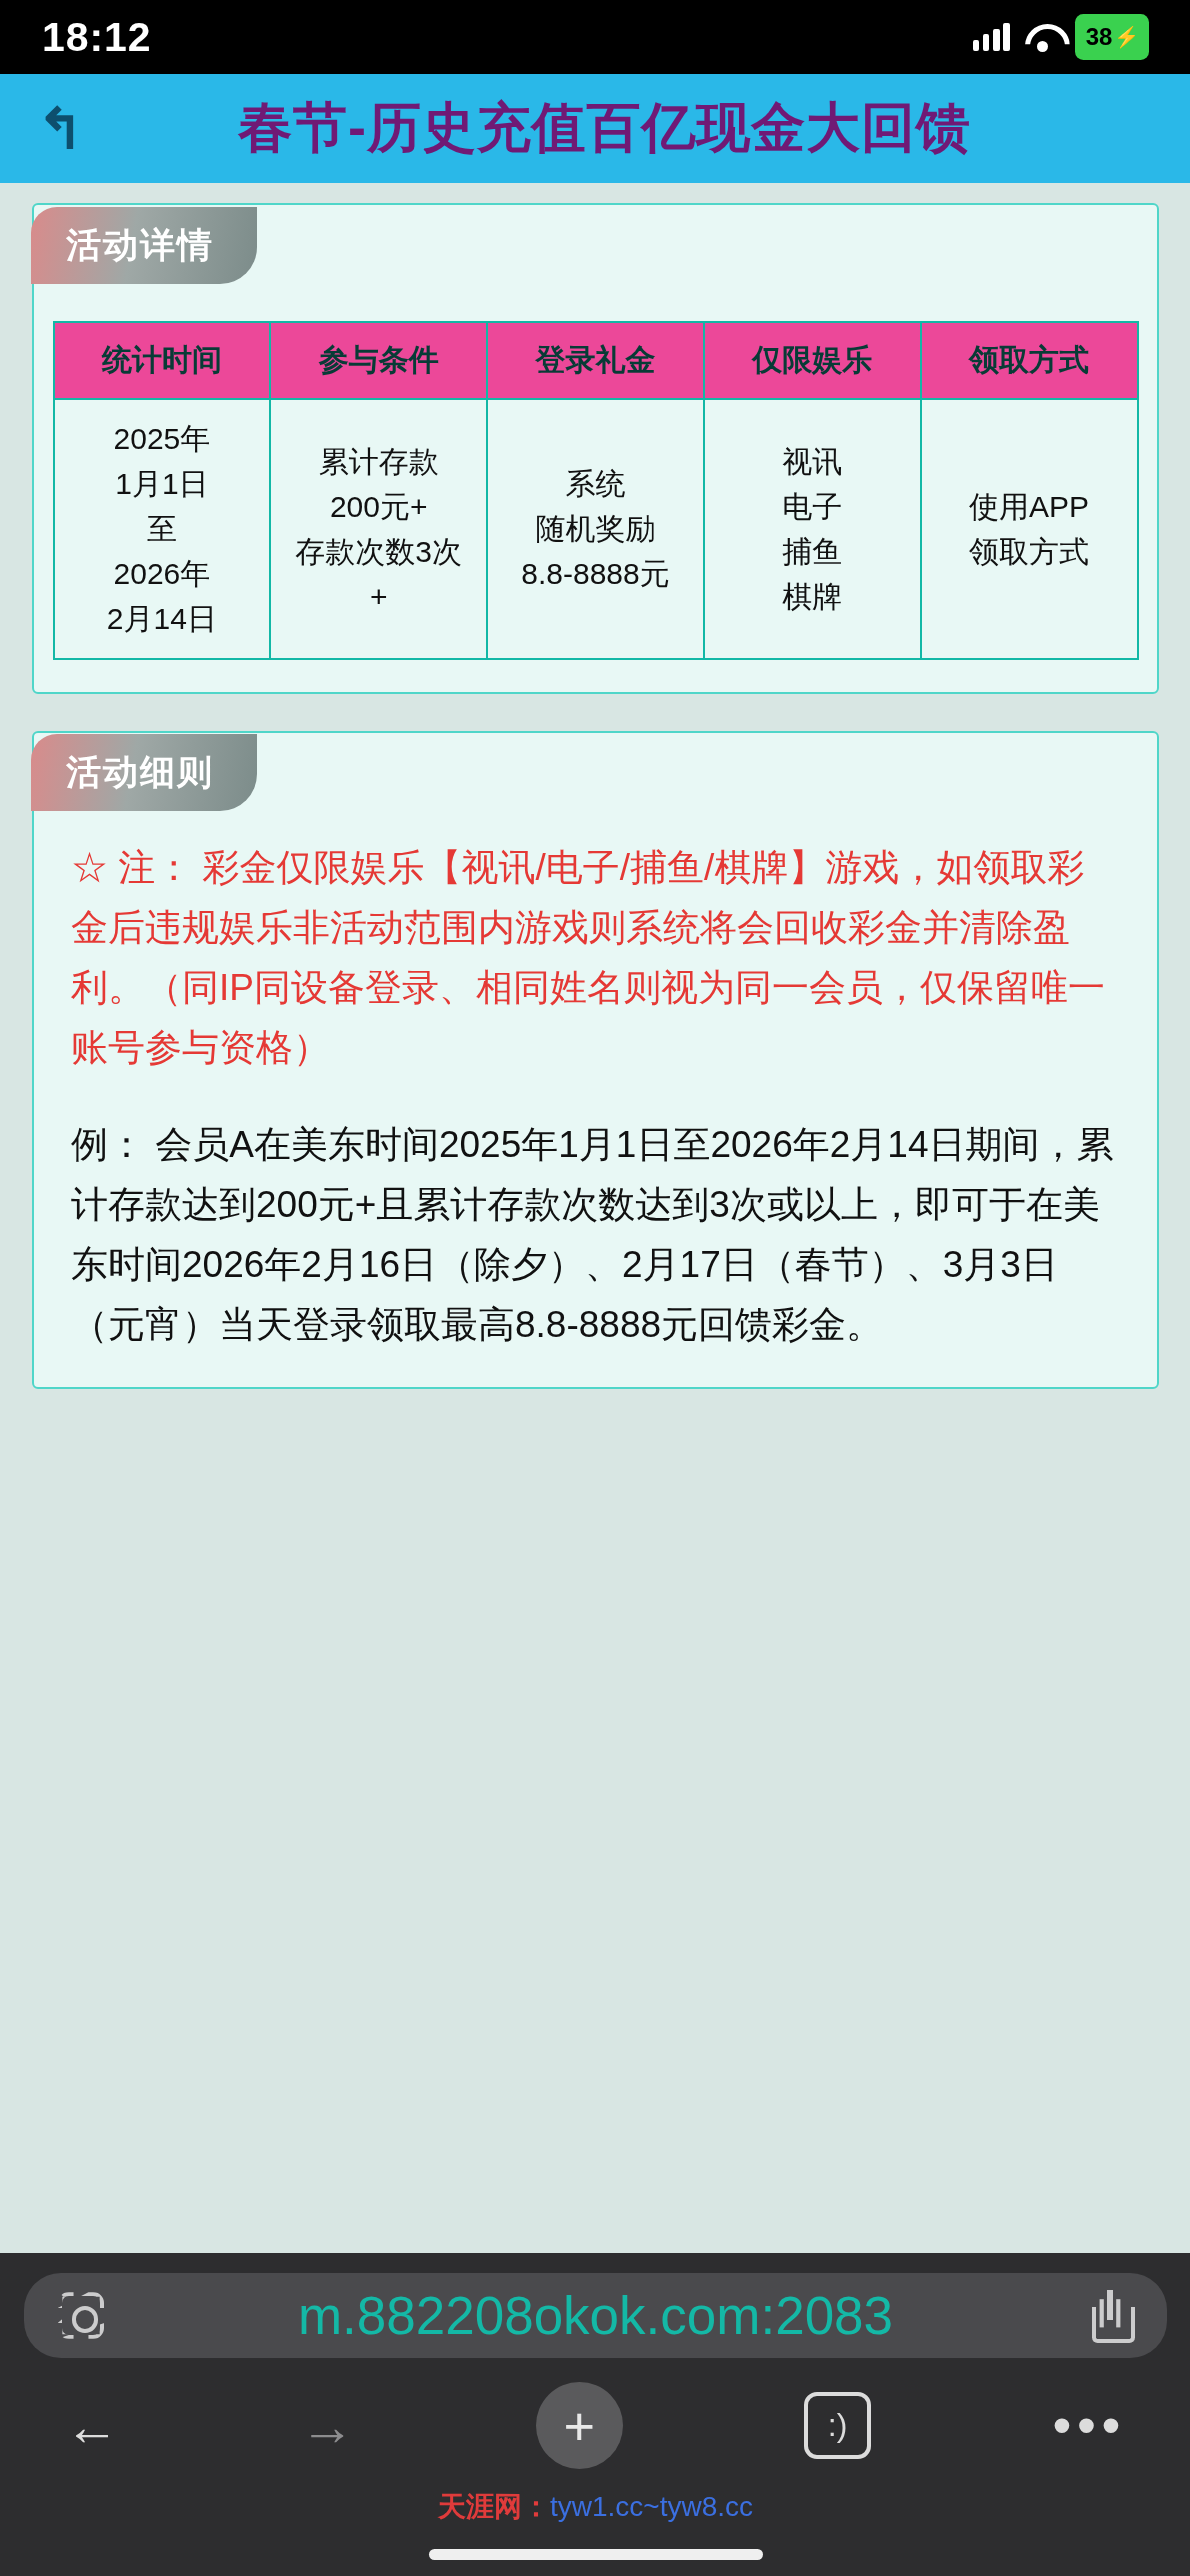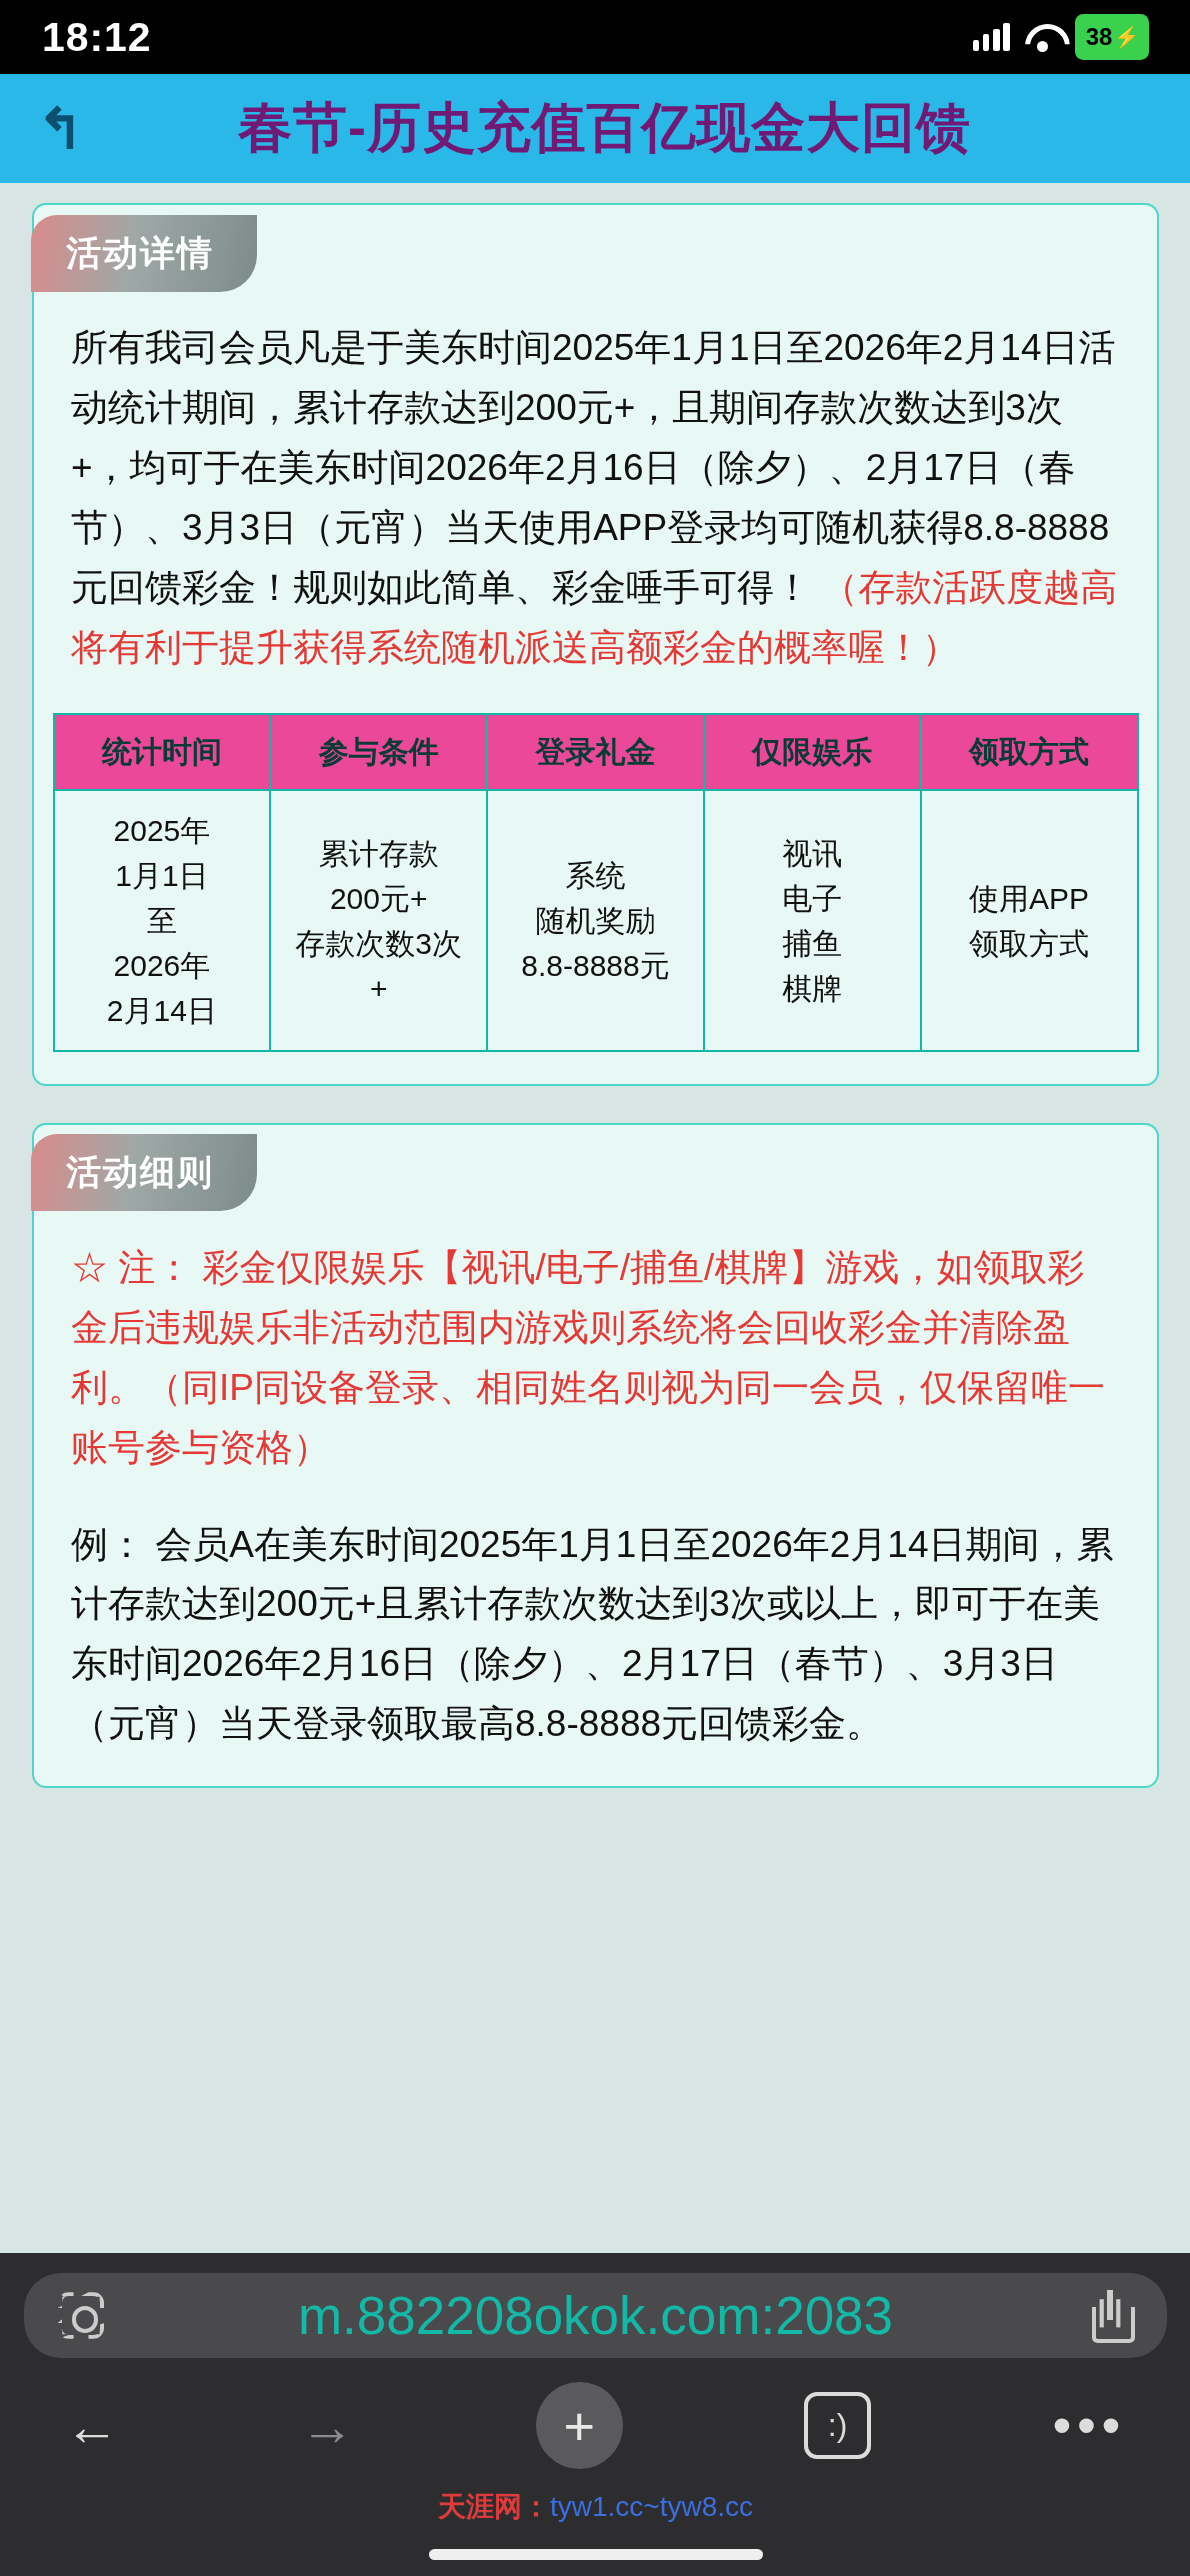--- a/index.html
+++ b/index.html
@@ -80,24 +80,24 @@
   .content {
     flex: 1;
     background: #d8e6e3;
     padding: 20.4px 32px 0 32px;
     overflow: hidden;
   }
 
   .card {
     background: #e8f8f5;
     border: 2.8px solid #4fd6c9;
-    border-radius: 14px;
+    border-radius: 6px;
     margin-bottom: 37px;
     position: relative;
-    padding: 12px 0 32px 0;
+    padding: 4px 0 32px 0;
   }
   .card-tab {
     display: inline-block;
     position: relative;
     top: -2.8px; left: -2.8px;
     background: linear-gradient(100deg,#d98b8b 0%,#9fa8a6 45%,#7c8c8a 100%);
     color: #fff;
     font-size: 35px; font-weight: bold;
     padding: 15px 43px 15px 35px;
     border-top-left-radius: 26px;
@@ -245,26 +245,20 @@
 
   <div class="appbar">
     <div class="back-arrow">↰</div>
     <div class="appbar-title">春节-历史充值百亿现金大回馈</div>
   </div>
 
   <div class="content">
 
     <div class="card">
       <div class="card-tab">活动详情</div>
-      <div class="card-body">
-        <p>
-          <span>所有我司会员凡是于美东时间2025年1月1日至2026年2月14日活动统计期间，累计存款达到200元+，且期间存款次数达到3次+，均可于在美东时间2026年2月16日（除夕）、2月17日（春节）、3月3日（元宵）当天使用APP登录均可随机获得8.8-8888元回馈彩金！规则如此简单、彩金唾手可得！</span>
-          <span class="red">（存款活跃度越高将有利于提升获得系统随机派送高额彩金的概率喔！）</span>
-        </p>
-      </div>
 
       <table class="act-table">
         <thead>
           <tr>
             <th>统计时间</th>
             <th>参与条件</th>
             <th>登录礼金</th>
             <th>仅限娱乐</th>
             <th>领取方式</th>
           </tr>

